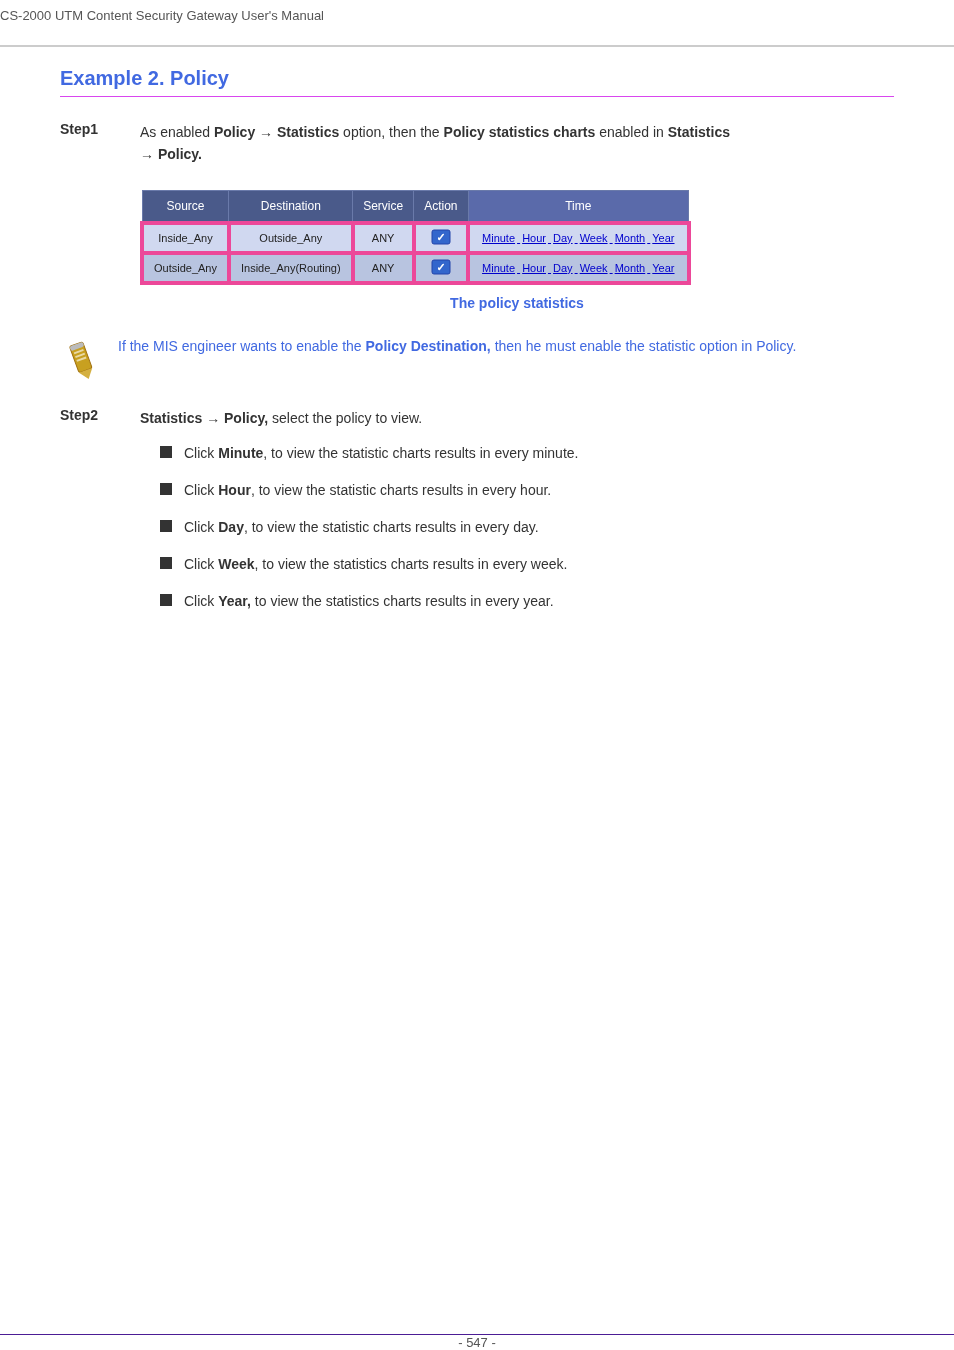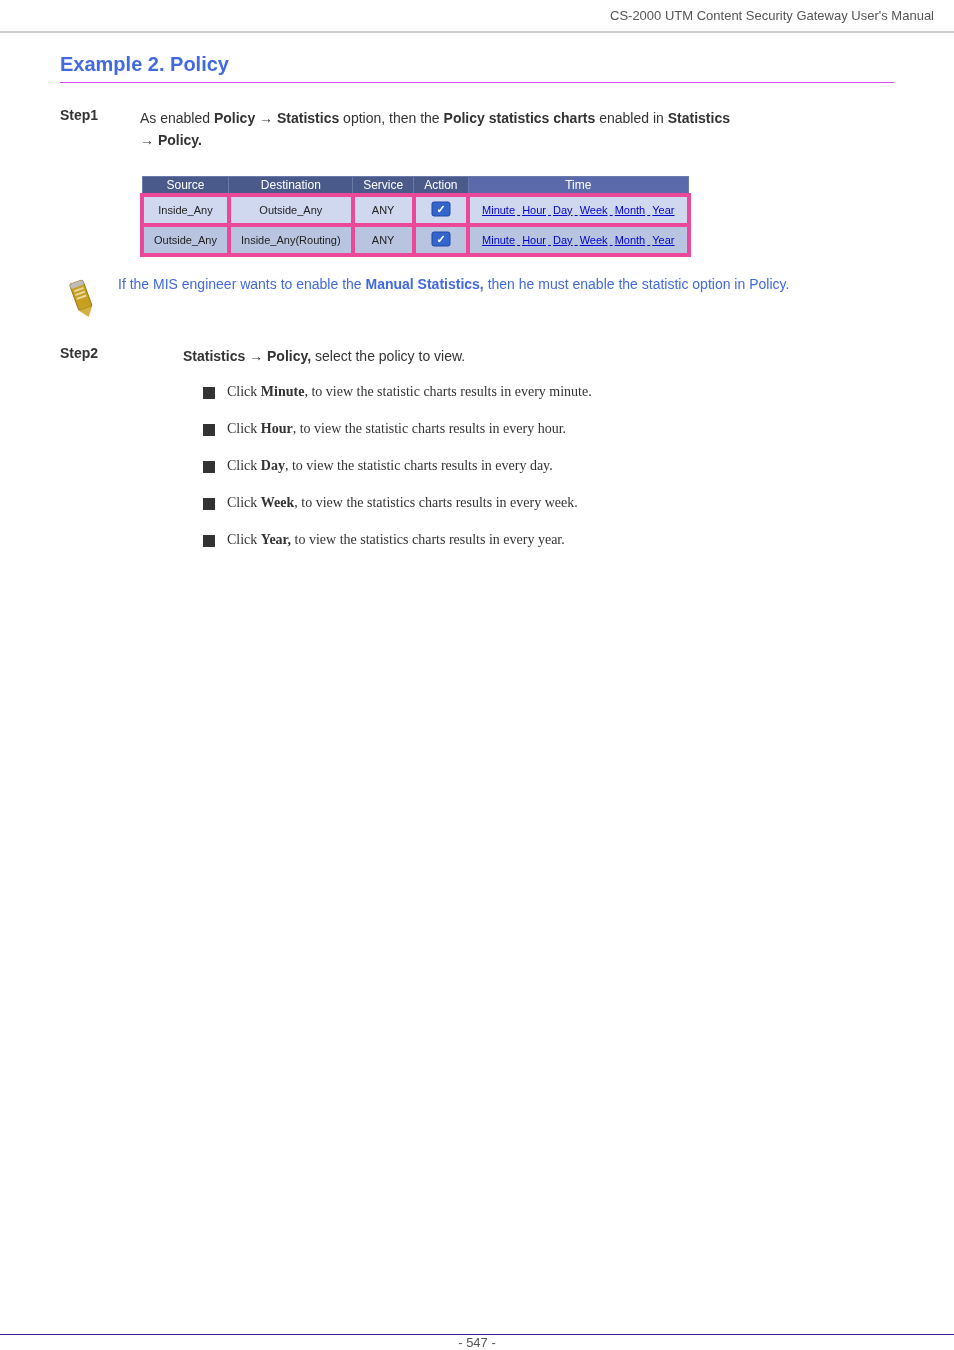--- a/index.html
+++ b/index.html
@@ -8,22 +8,22 @@
       font-size: 14px;
       color: #333;
       background: #fff;
       width: 954px;
       min-height: 1350px;
       position: relative;
     }
 
     .top-bar {
       border-bottom: 2px solid #ccc;
-      padding: 8px 20px 8px 0;
-      text-align: right;
+      padding: 8px 20px 22px 0;
+      text-align: left;
       font-size: 13px;
       color: #555;
     }
 
     .main-content {
       padding: 20px 60px 60px 60px;
     }
 
     .section-title {
       color: #4169e1;
@@ -65,21 +65,21 @@
       font-size: 12px;
       min-width: 520px;
     }
 
     .policy-table thead tr {
       background: #4a5a8a;
       color: #fff;
     }
 
     .policy-table thead th {
-      padding: 1px 10px;
+      padding: 8px 10px;
       text-align: center;
       border: 1px solid #6a7aaa;
       font-weight: normal;
     }
 
     .policy-table tbody tr:nth-child(odd) {
       background: #d0d8f0;
     }
 
     .policy-table tbody tr:nth-child(even) {
@@ -132,39 +132,37 @@
       margin-top: 2px;
     }
 
     .note-text b {
       font-weight: bold;
     }
 
     
     .step2-content {
       flex: 1;
-      margin-left: 43px;
     }
 
     .step2-text {
       margin-bottom: 14px;
       line-height: 1.6;
     }
 
     .bullet-list {
       list-style: none;
       margin-left: 20px;
     }
 
     .bullet-list li {
       display: flex;
-      align-items: center;
+      align-items: flex-start;
       margin-bottom: 16px;
       line-height: 1.5;
-      font-family: Liberation Serif, serif;
     }
 
     .bullet-square {
       display: inline-block;
       width: 12px;
       height: 12px;
       background: #333;
       margin-right: 12px;
       margin-top: 3px;
       flex-shrink: 0;
@@ -251,35 +249,36 @@
               <span style="cursor:pointer;">Week</span>
               <span style="cursor:pointer;">Month</span>
               <span style="cursor:pointer;">Year</span>
             </span>
           </td>
         </tr>
       </tbody>
     </table>
   </div>
 
+  <div class="table-caption">The policy statistics</div>
 
   <div class="note-block">
     <svg class="note-icon" viewBox="0 0 50 46" xmlns="http://www.w3.org/2000/svg">
 
       <g transform="rotate(-20, 25, 23)">
         <rect x="15" y="5" width="14" height="28" rx="2" fill="#c8a020" stroke="#a07010" stroke-width="1"></rect>
         <polygon points="15,33 22,42 29,33" fill="#d4b040"></polygon>
         <rect x="15" y="5" width="14" height="5" rx="2" fill="#bbbbbb"></rect>
         <rect x="17" y="12" width="10" height="2" fill="#fff" opacity="0.6"></rect>
         <rect x="17" y="16" width="10" height="2" fill="#fff" opacity="0.6"></rect>
         <rect x="17" y="20" width="10" height="2" fill="#fff" opacity="0.6"></rect>
       </g>
     </svg>
     <div class="note-text">
-      <span>If the MIS engineer wants to enable the </span><b style="color:#4169e1;">Manual Statistics,</b><span> then he must enable the statistic option in Policy.</span>
+      <span>If the MIS engineer wants to enable the </span><b style="color:#4169e1;">Policy Destination,</b><span> then he must enable the statistic option in Policy.</span>
     </div>
   </div>
 
   <div class="step-row">
     <div class="step-label">Step2</div>
     <div class="step2-content">
       <div class="step2-text">
         <b>Statistics</b>
         <span>→</span>
         <b>Policy,</b>

